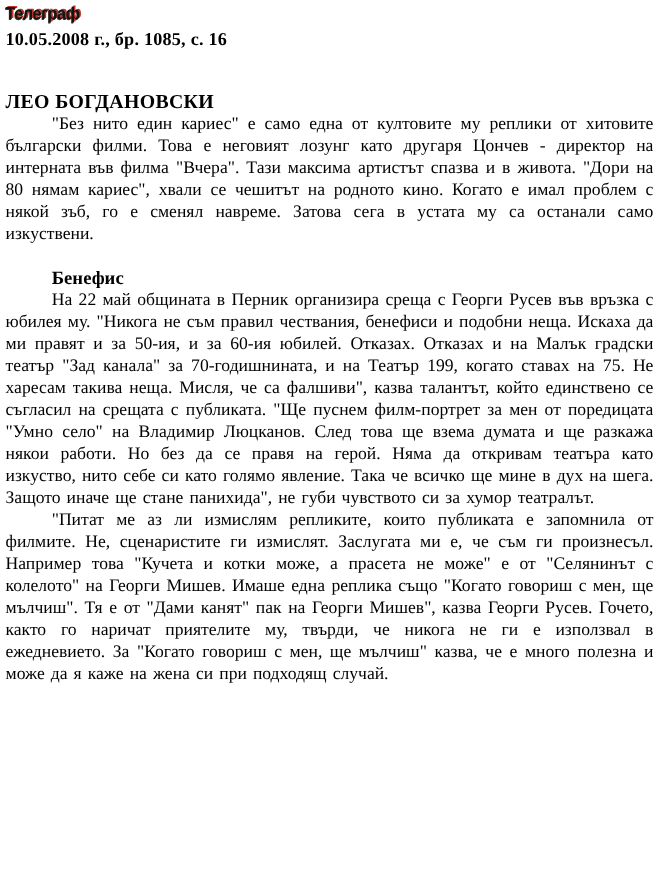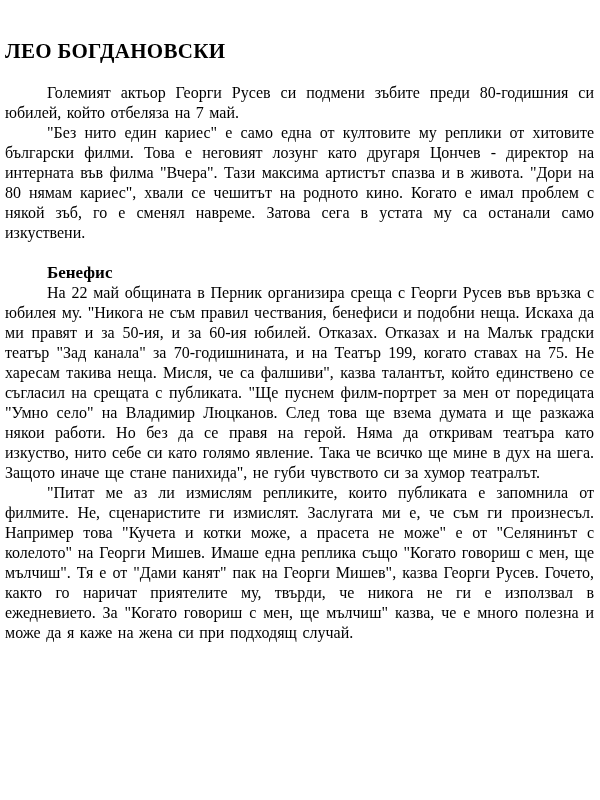--- a/index.html
+++ b/index.html
@@ -34,21 +34,21 @@
     margin-top: 4px;
     letter-spacing: 0.2px;
   }
   .title {
     font-size: 18px;
     font-weight: bold;
     margin: 22px 0 0 0;
     letter-spacing: 0.2px;
   }
   .byline {
-    font-size: 21px;
+    font-size: 18px;
     font-weight: bold;
     margin-top: 36px;
     letter-spacing: 0.3px;
   }
   .para {
     font-size: 16px;
     line-height: 20px;
     text-align: justify;
     text-indent: 42px;
     word-spacing: 1.5px;
@@ -62,25 +62,28 @@
     font-weight: bold;
     margin: 20px 0 0 0;
     padding-left: 42px;
   }
 </style>
 </head>
 <body>
 
 <div class="page">
 
+  <header>
+    <div class="logo">Телеграф</div>
+    <div class="dateline">10.05.2008 г., бр. 1085, с. 16</div>
+  </header>
 
 
   <div class="byline">ЛЕО БОГДАНОВСКИ</div>
 
-  <p class="para first">Големият актьор Георги Русев си подмени зъбите преди 80-годишния си юбилей, който отбеляза на 7 май.</p>
 
   <p class="para">"Без нито един кариес" е само една от култовите му реплики от хитовите български филми. Това е неговият лозунг като другаря Цончев - директор на интерната във филма "Вчера". Тази максима артистът спазва и в живота. "Дори на 80 нямам кариес", хвали се чешитът на родното кино. Когато е имал проблем с някой зъб, го е сменял навреме. Затова сега в устата му са останали само изкуствени.</p>
 
   <h2 class="section">Бенефис</h2>
 
   <p class="para">На 22 май общината в Перник организира среща с Георги Русев във връзка с юбилея му. "Никога не съм правил чествания, бенефиси и подобни неща. Искаха да ми правят и за 50-ия, и за 60-ия юбилей. Отказах. Отказах и на Малък градски театър "Зад канала" за 70-годишнината, и на Театър 199, когато ставах на 75. Не харесам такива неща. Мисля, че са фалшиви", казва талантът, който единствено се съгласил на срещата с публиката. "Ще пуснем филм-портрет за мен от поредицата "Умно село" на Владимир Люцканов. След това ще взема думата и ще разкажа някои работи. Но без да се правя на герой. Няма да откривам театъра като изкуство, нито себе си като голямо явление. Така че всичко ще мине в дух на шега. Защото иначе ще стане панихида", не губи чувството си за хумор театралът.</p>
 
 
   <p class="para">"Питат ме аз ли измислям репликите, които публиката е запомнила от филмите. Не, сценаристите ги измислят. Заслугата ми е, че съм ги произнесъл. Например това "Кучета и котки може, а прасета не може" е от "Селянинът с колелото" на Георги Мишев. Имаше една реплика също "Когато говориш с мен, ще мълчиш". Тя е от "Дами канят" пак на Георги Мишев", казва Георги Русев. Гочето, както го наричат приятелите му, твърди, че никога не ги е използвал в ежедневието. За "Когато говориш с мен, ще мълчиш" казва, че е много полезна и може да я каже на жена си при подходящ случай.</p>
 

